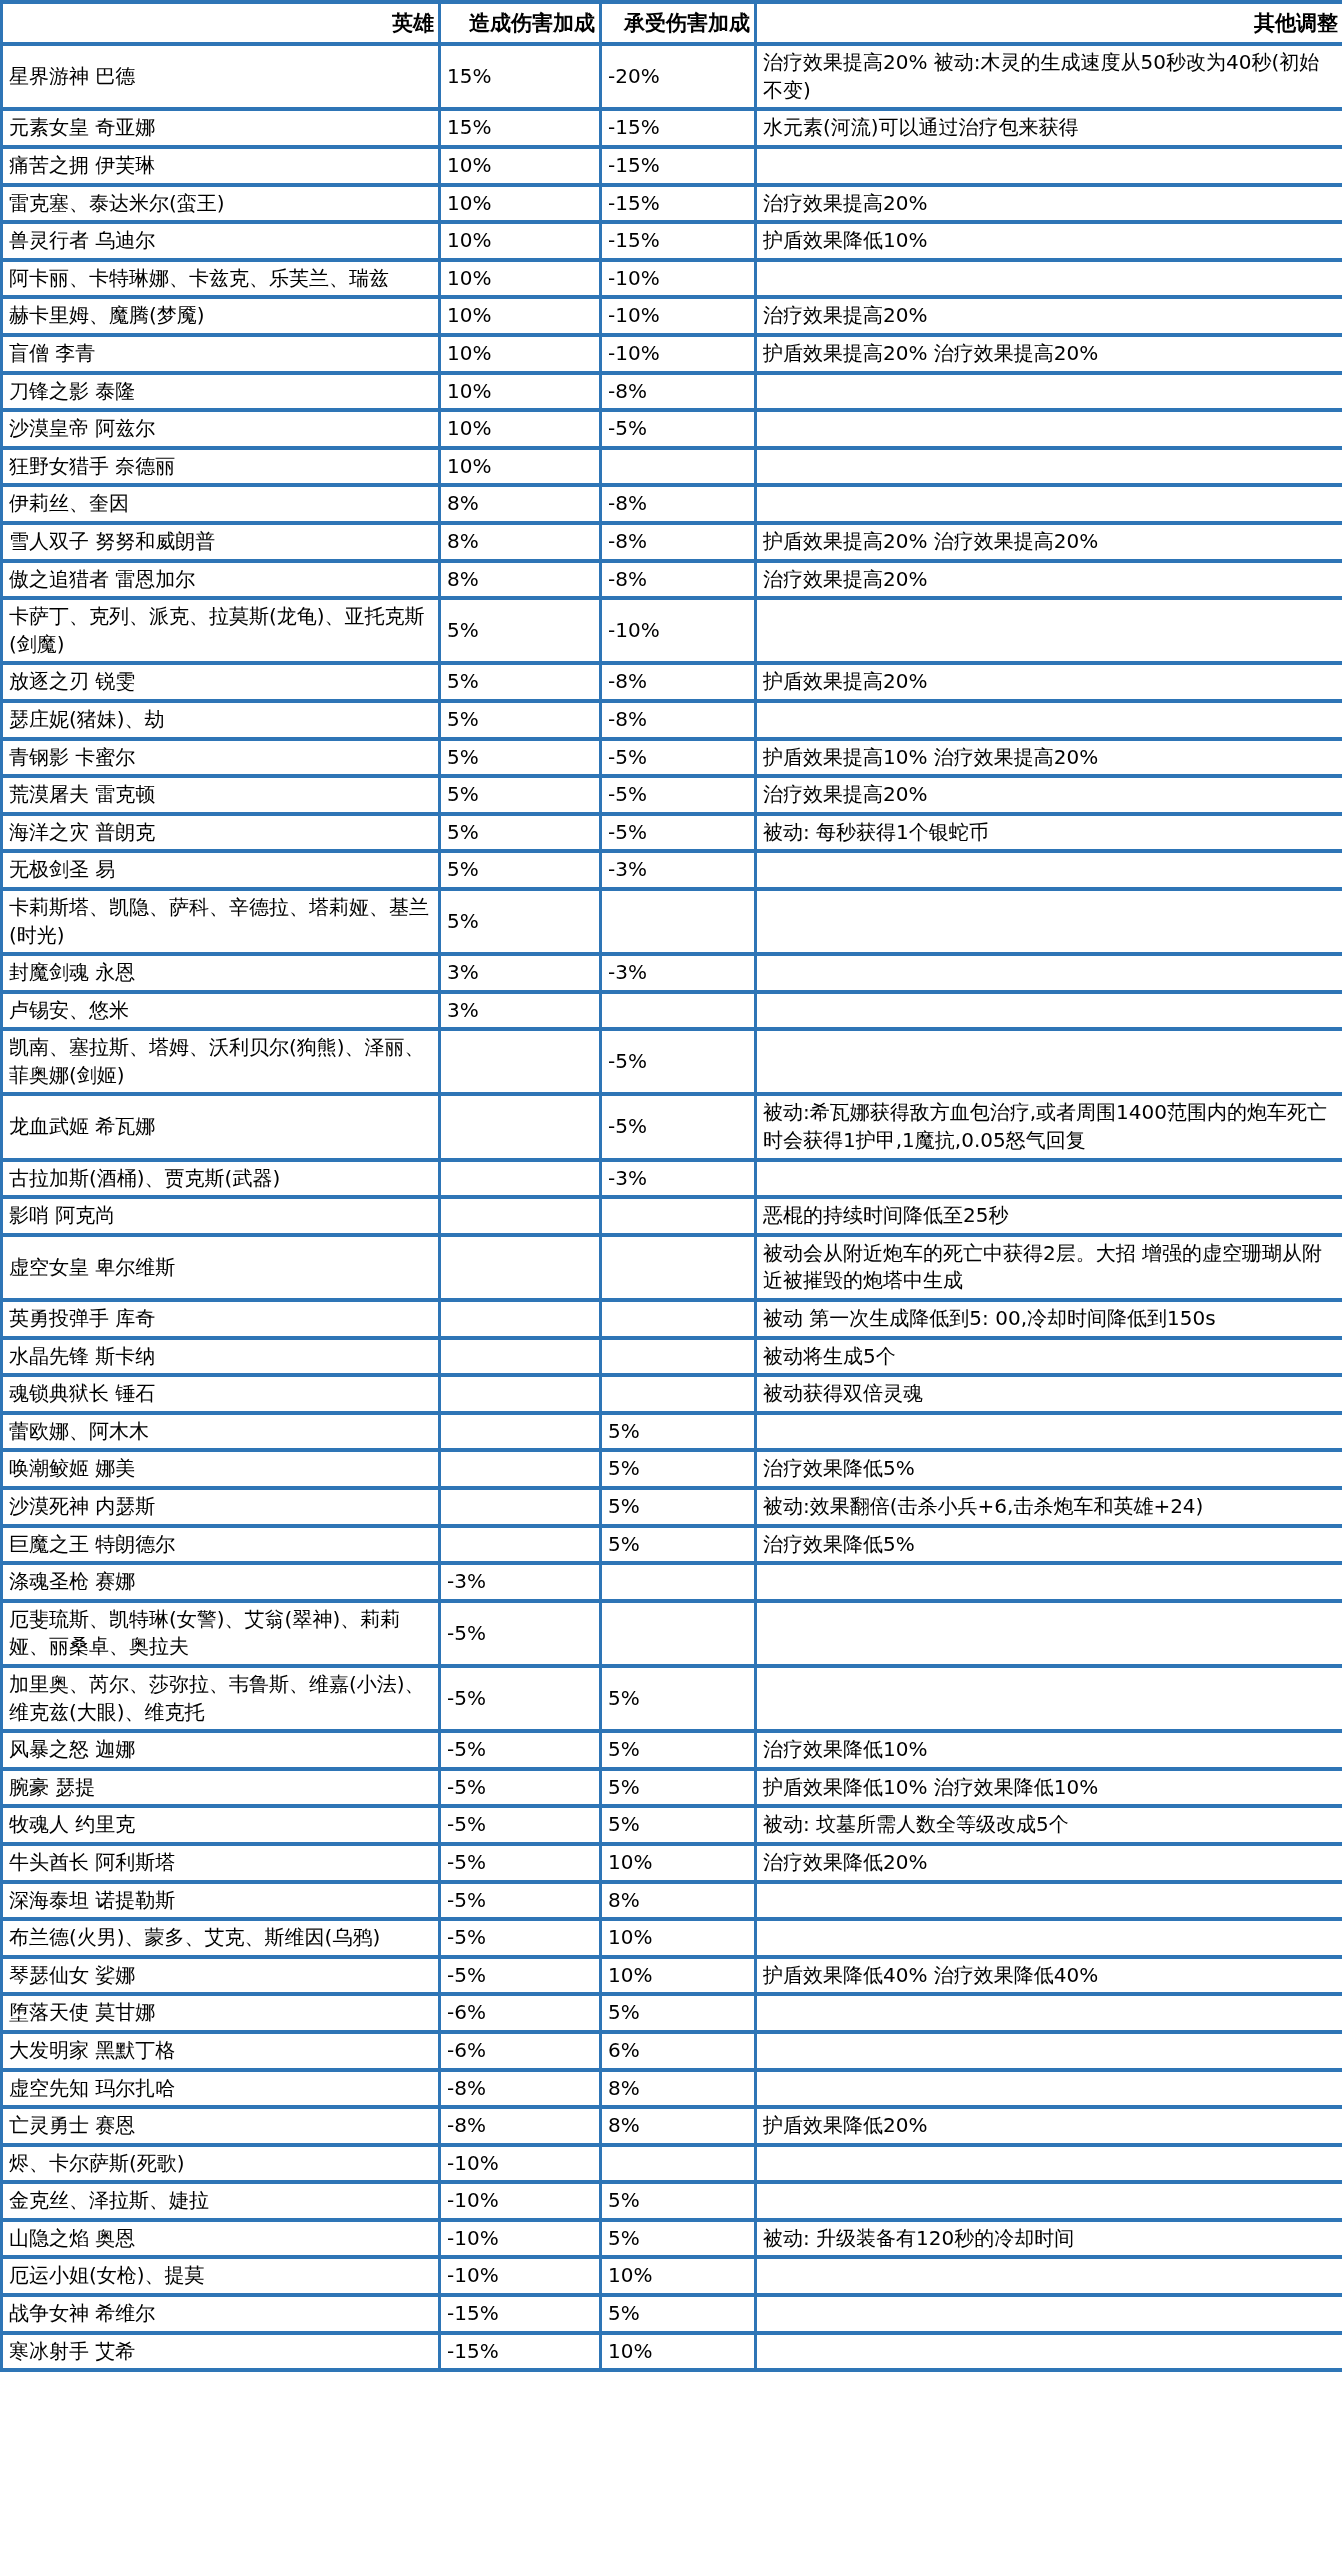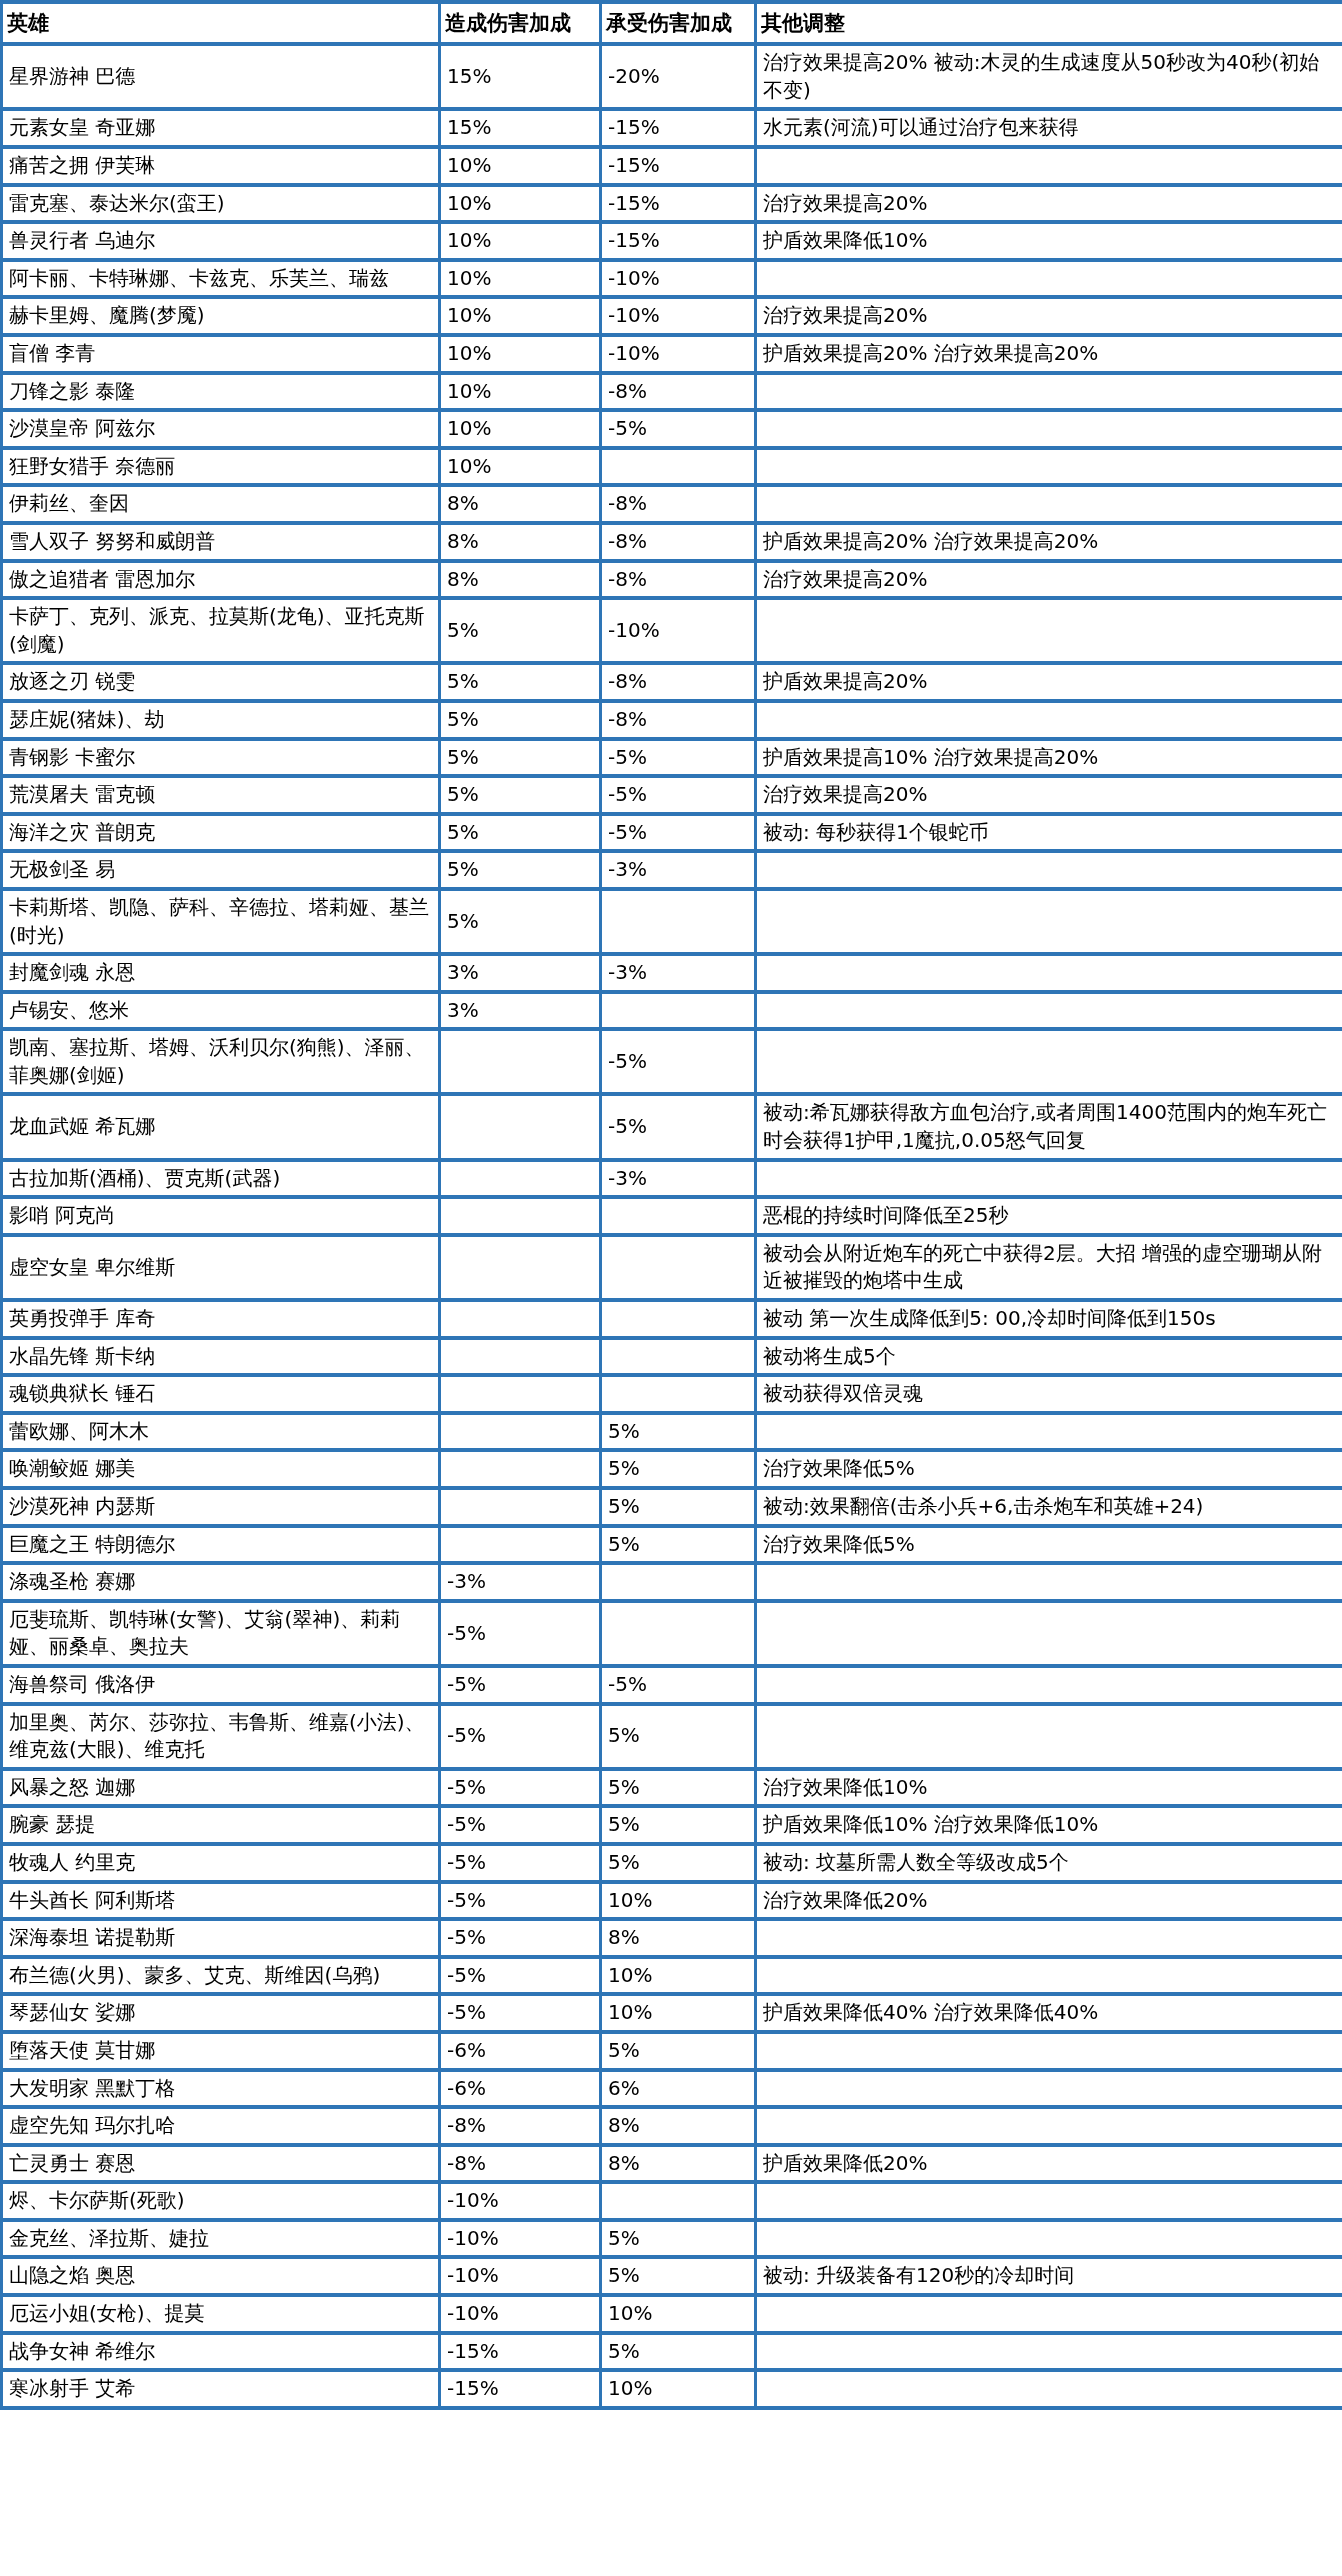--- a/index.html
+++ b/index.html
@@ -23,21 +23,21 @@
     border-color: #2E75B6;
     border-width: 4px 3px;
     color: #000000;
     vertical-align: middle;
     word-break: break-word;
     overflow-wrap: break-word;
   }
   table.balance-table th {
     font-size: 21px;
     font-weight: bold;
-    text-align: left;
+    text-align: right;
     padding: 6px 4px;
     line-height: 1.25;
   }
   table.balance-table td {
     font-size: 20px;
     line-height: 1.38;
     padding: 3px 6px;
     text-align: left;
   }
   col.col-hero  { width: 438px; }
@@ -287,26 +287,20 @@
           <td></td>
           <td></td>
         </tr>
         <tr>
           <td>厄斐琉斯、凯特琳(女警)、艾翁(翠神)、莉莉娅、丽桑卓、奥拉夫</td>
           <td>-5%</td>
           <td></td>
           <td></td>
         </tr>
         <tr>
-          <td>海兽祭司 俄洛伊</td>
-          <td>-5%</td>
-          <td>-5%</td>
-          <td></td>
-        </tr>
-        <tr>
           <td>加里奥、芮尔、莎弥拉、韦鲁斯、维嘉(小法)、维克兹(大眼)、维克托</td>
           <td>-5%</td>
           <td>5%</td>
           <td></td>
         </tr>
         <tr>
           <td>风暴之怒 迦娜</td>
           <td>-5%</td>
           <td>5%</td>
           <td>治疗效果降低10%</td>

